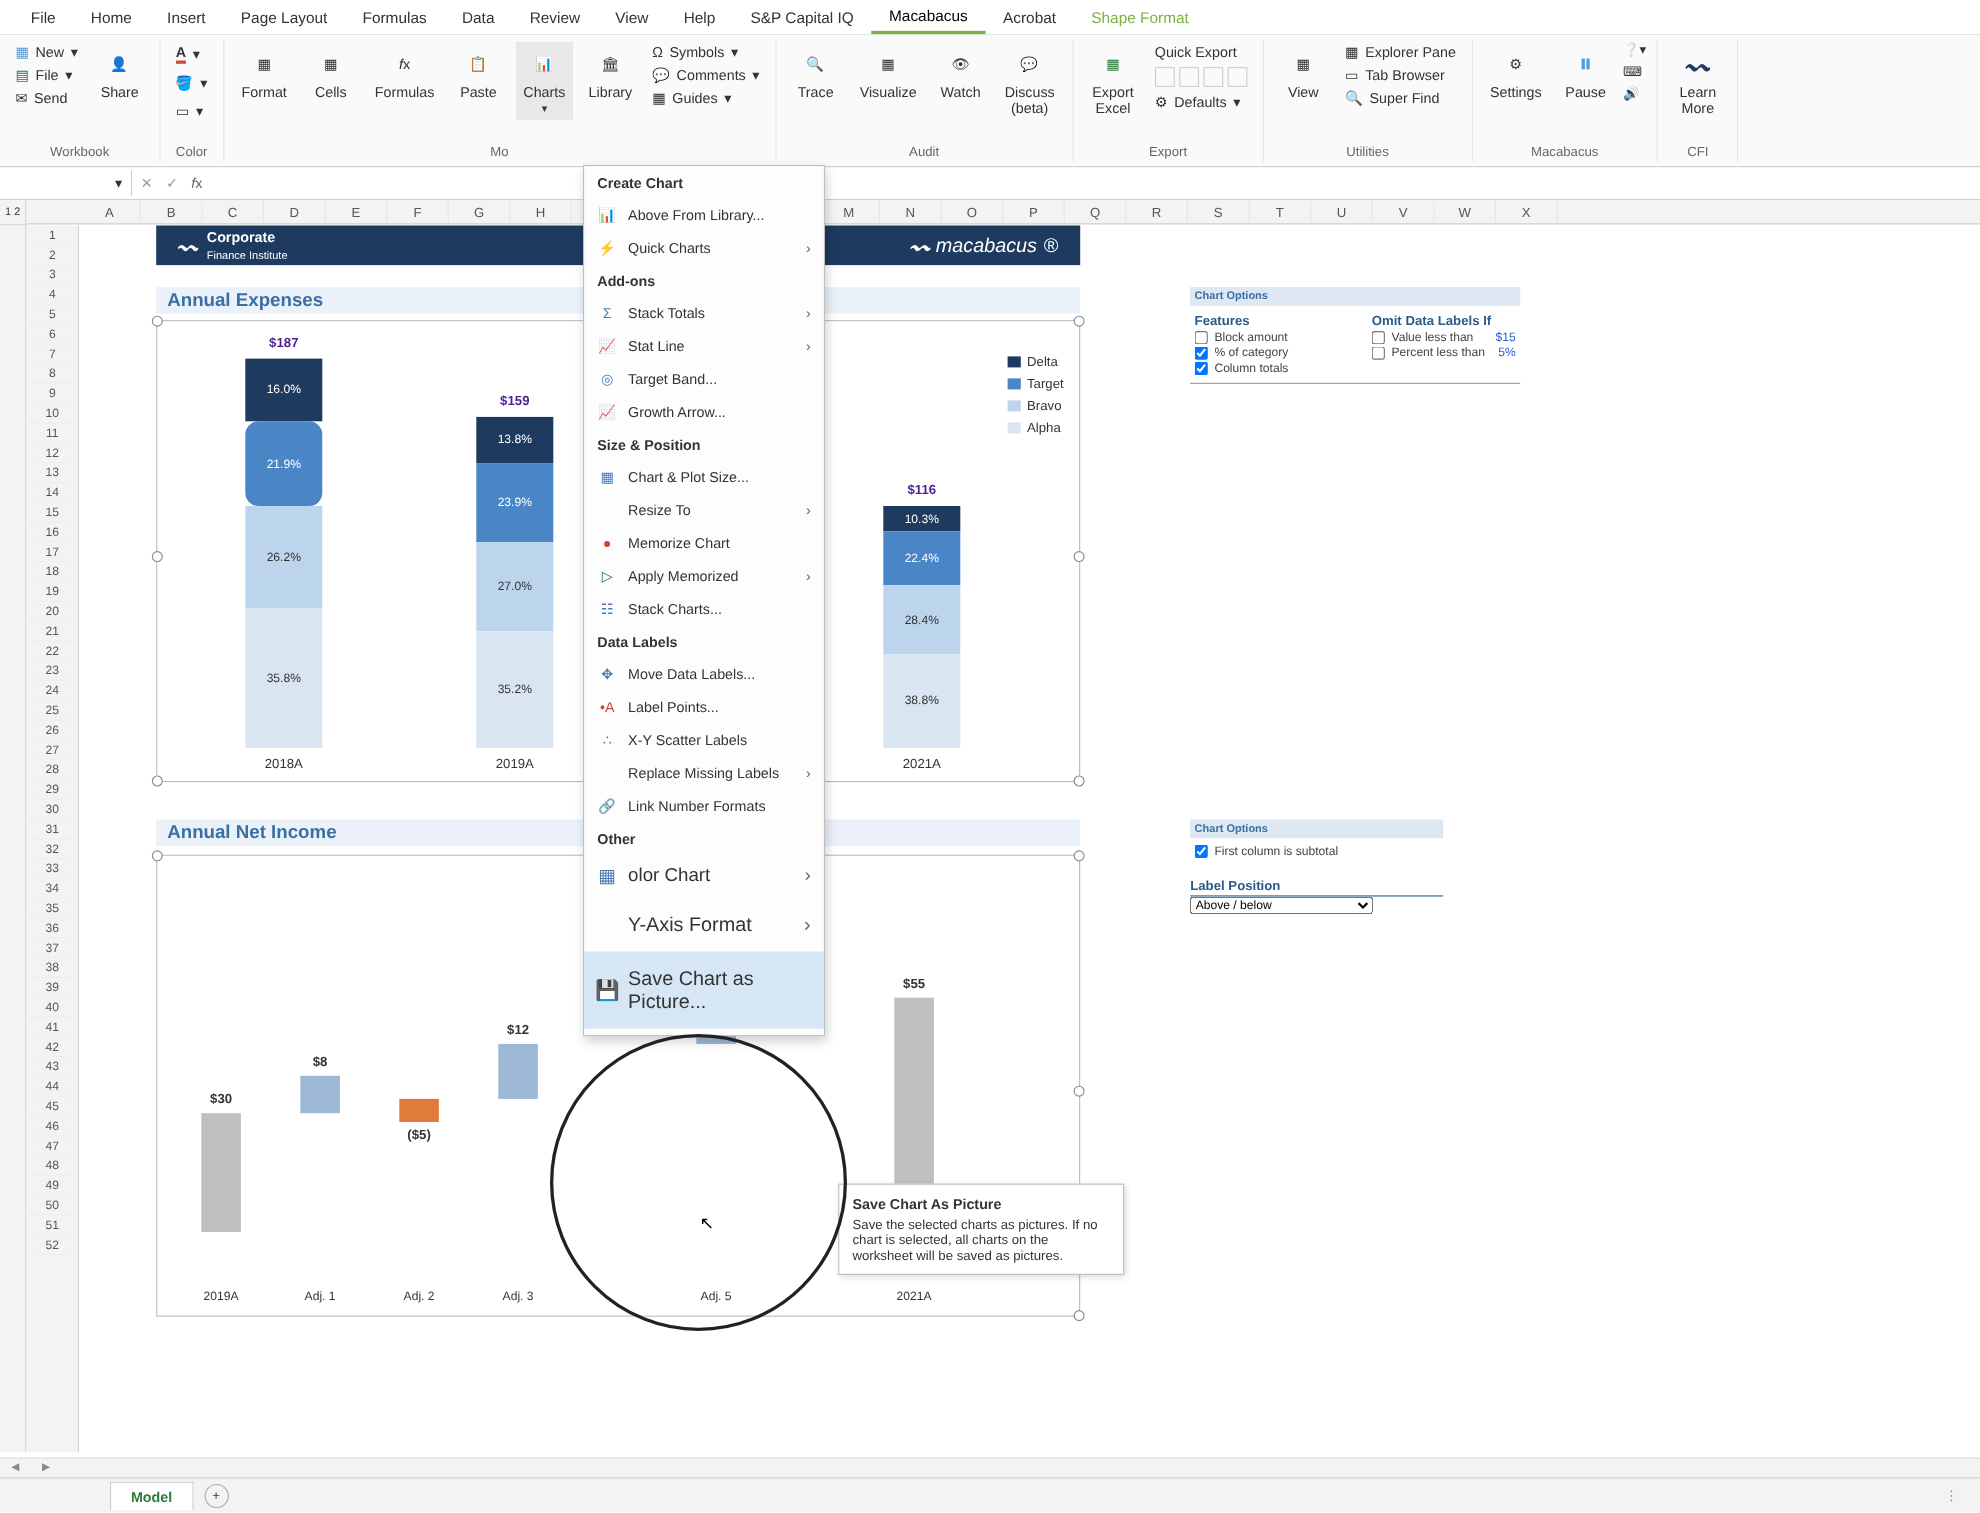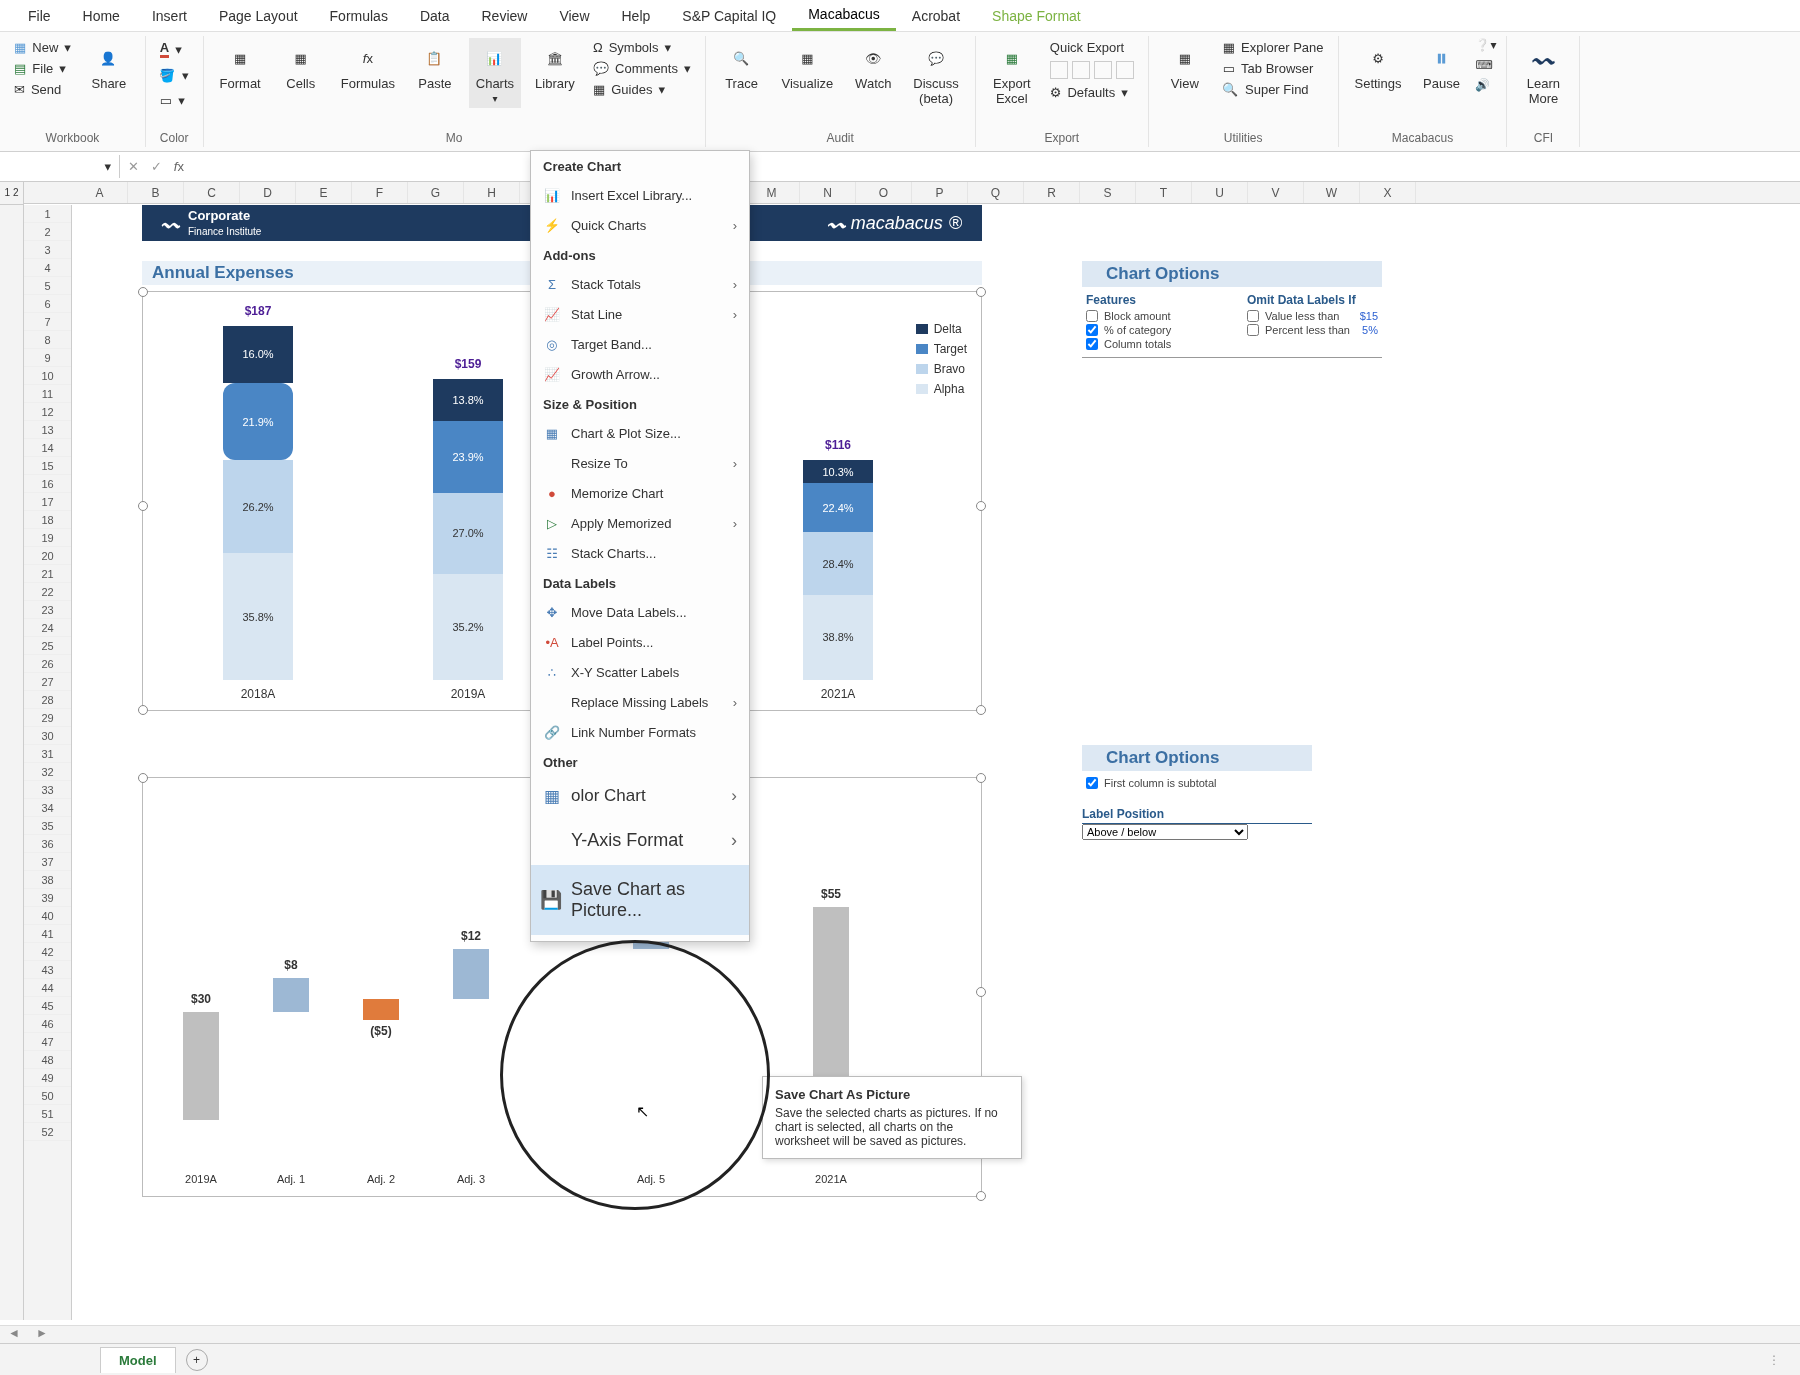--- a/index.html
+++ b/index.html
@@ -33,21 +33,21 @@
 .stacked-bar { position:absolute; width:70px; display:flex; flex-direction:column-reverse; }
 .seg { width:100%; display:flex; align-items:center; justify-content:center; font-size:11px; color:#fff; }
 .seg.dark { color:#fff;}
 .seg.light { color:#333;}
 .bar-total { position:absolute; top:-22px; width:100%; text-align:center; font-size:12px; font-weight:600; color:#4c1d95;}
 .x-label { position:absolute; font-size:12px; color:#333; text-align:center; width:70px; }
 .legend { position:absolute; right:14px; top:30px; font-size:12px; }
 .legend-item { display:flex; align-items:center; gap:6px; margin-bottom:6px; }
 .legend-sw { width:12px; height:10px; }
 .options-panel { position:absolute; background:#fff; }
-.opt-title { background:#dde8f3; font-size:17px; font-weight:600; color:#3b6fa3; padding:3px 24px; }
+.opt-title { background:#dde8f3; font-size:10px; font-weight:600; color:#3b6fa3; padding:3px 4px; }
 .opt-sub { font-size:12px; font-weight:600; color:#2a5a8a; padding:2px 0;}
 .opt-row { display:flex; align-items:center; gap:6px; font-size:11px; color:#444; padding:1px 0;}
 .opt-row input[type=checkbox]{ width:12px; height:12px;}
 .dropdown-menu { position:absolute; left:530px; top:150px; width:220px; background:#fdfdfd; border:1px solid #bfbfbf; box-shadow:2px 4px 10px rgba(0,0,0,.2); z-index:50; padding-bottom:6px;}
 .menu-header { font-weight:600; padding:8px 12px 6px; font-size:13px; }
 .menu-item { display:flex; align-items:center; gap:10px; padding:6px 12px; font-size:13px; cursor:pointer; position:relative;}
 .menu-item .chev { margin-left:auto; color:#666; }
 .menu-item.hovered { background:#d6e6f5; }
 .menu-ico { width:18px; height:18px; display:flex; align-items:center; justify-content:center; color:#4a7db5;}
 .mag-circle { position:absolute; width:270px; height:270px; border:3px solid #222; border-radius:50%; pointer-events:none; z-index:60;}
@@ -426,20 +426,21 @@
           <div class="opt-row">
               <input type="checkbox" style="">
               <span>Percent less than</span>
               <span class="opt-val" style="margin-left:auto">5%</span>
             </div>
         </div>
       </div>
       <div style="border-top:1px solid #999;margin-top:6px"></div>
     </div>
 
+    <div class="section-title" style="left:70px;top:540px;width:840px">Annual Net Income</div>
 
     <div class="chart-box" style="left:70px;top:572px;width:840px;height:420px">
       <div class="handle" style="left:-5px;top:-5px"></div>
       <div class="handle" style="right:-5px;top:-5px"></div>
       <div class="handle" style="right:-5px;top:50%"></div>
       <div class="handle" style="right:-5px;bottom:-5px"></div>
       <div id="bars2">
           <div class="bar2" style="left: 40px; background: rgb(191, 191, 191); height: 108px; top: 234px;">
             <div class="bar2-label" style="top: -20px;">$30</div>
           </div>
@@ -479,21 +480,21 @@
       <select class="lp"><option>Above / below</option></select>
     </div>
 
   </div>
 </div>
 
 <div class="dropdown-menu">
   <div class="menu-header">Create Chart</div>
   <div class="menu-item">
       <span class="menu-ico">📊</span>
-      <span>Insert Excel Library...</span>
+      <span>Above From Library...</span>
     </div>
   <div class="menu-item">
       <span class="menu-ico" style="color:#f5a623">⚡</span>
       <span>Quick Charts</span>
       <span class="chev">›</span>
     </div>
   <div class="menu-header">Add-ons</div>
   <div class="menu-item">
       <span class="menu-ico">Σ</span>
       <span>Stack Totals</span>

